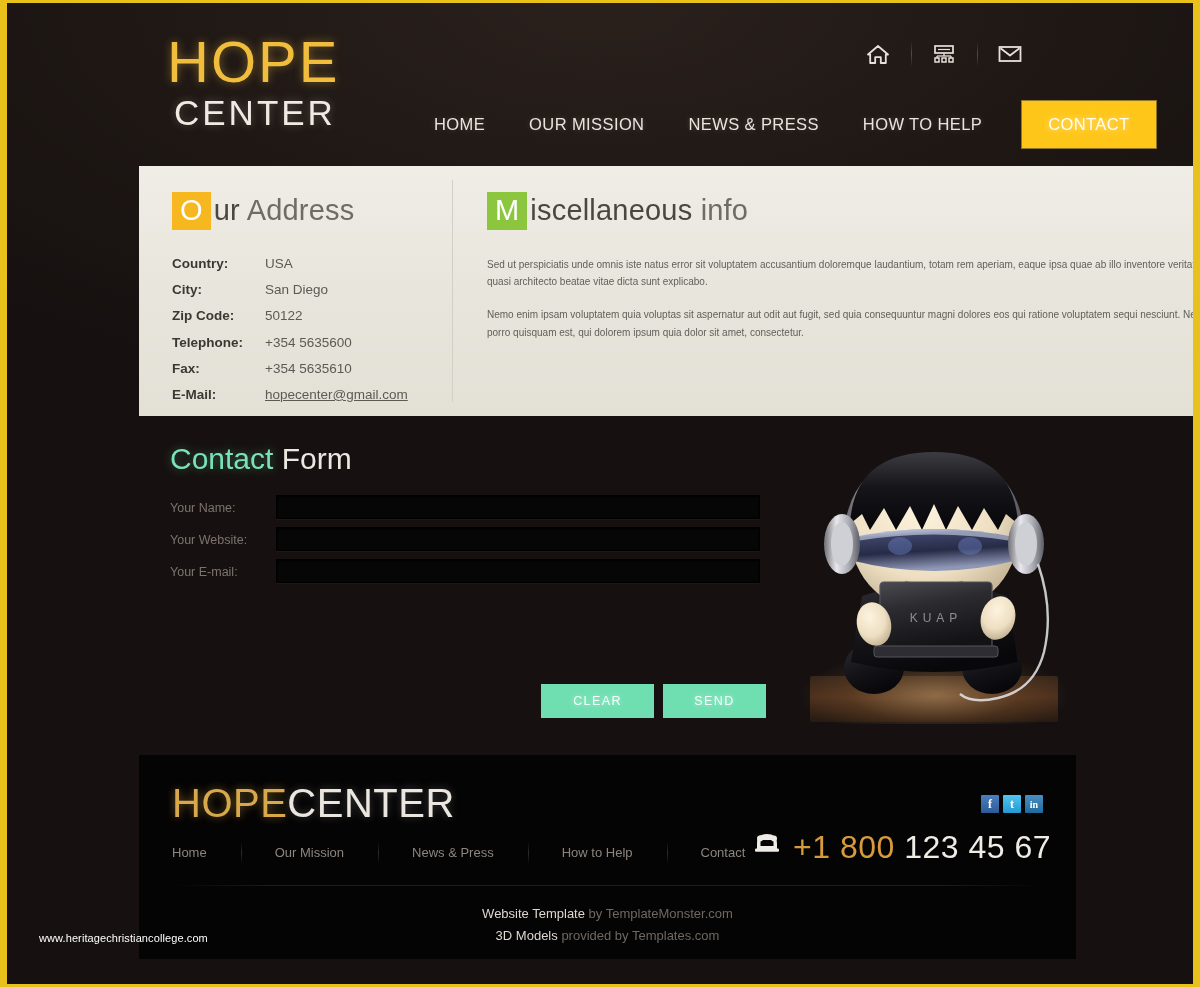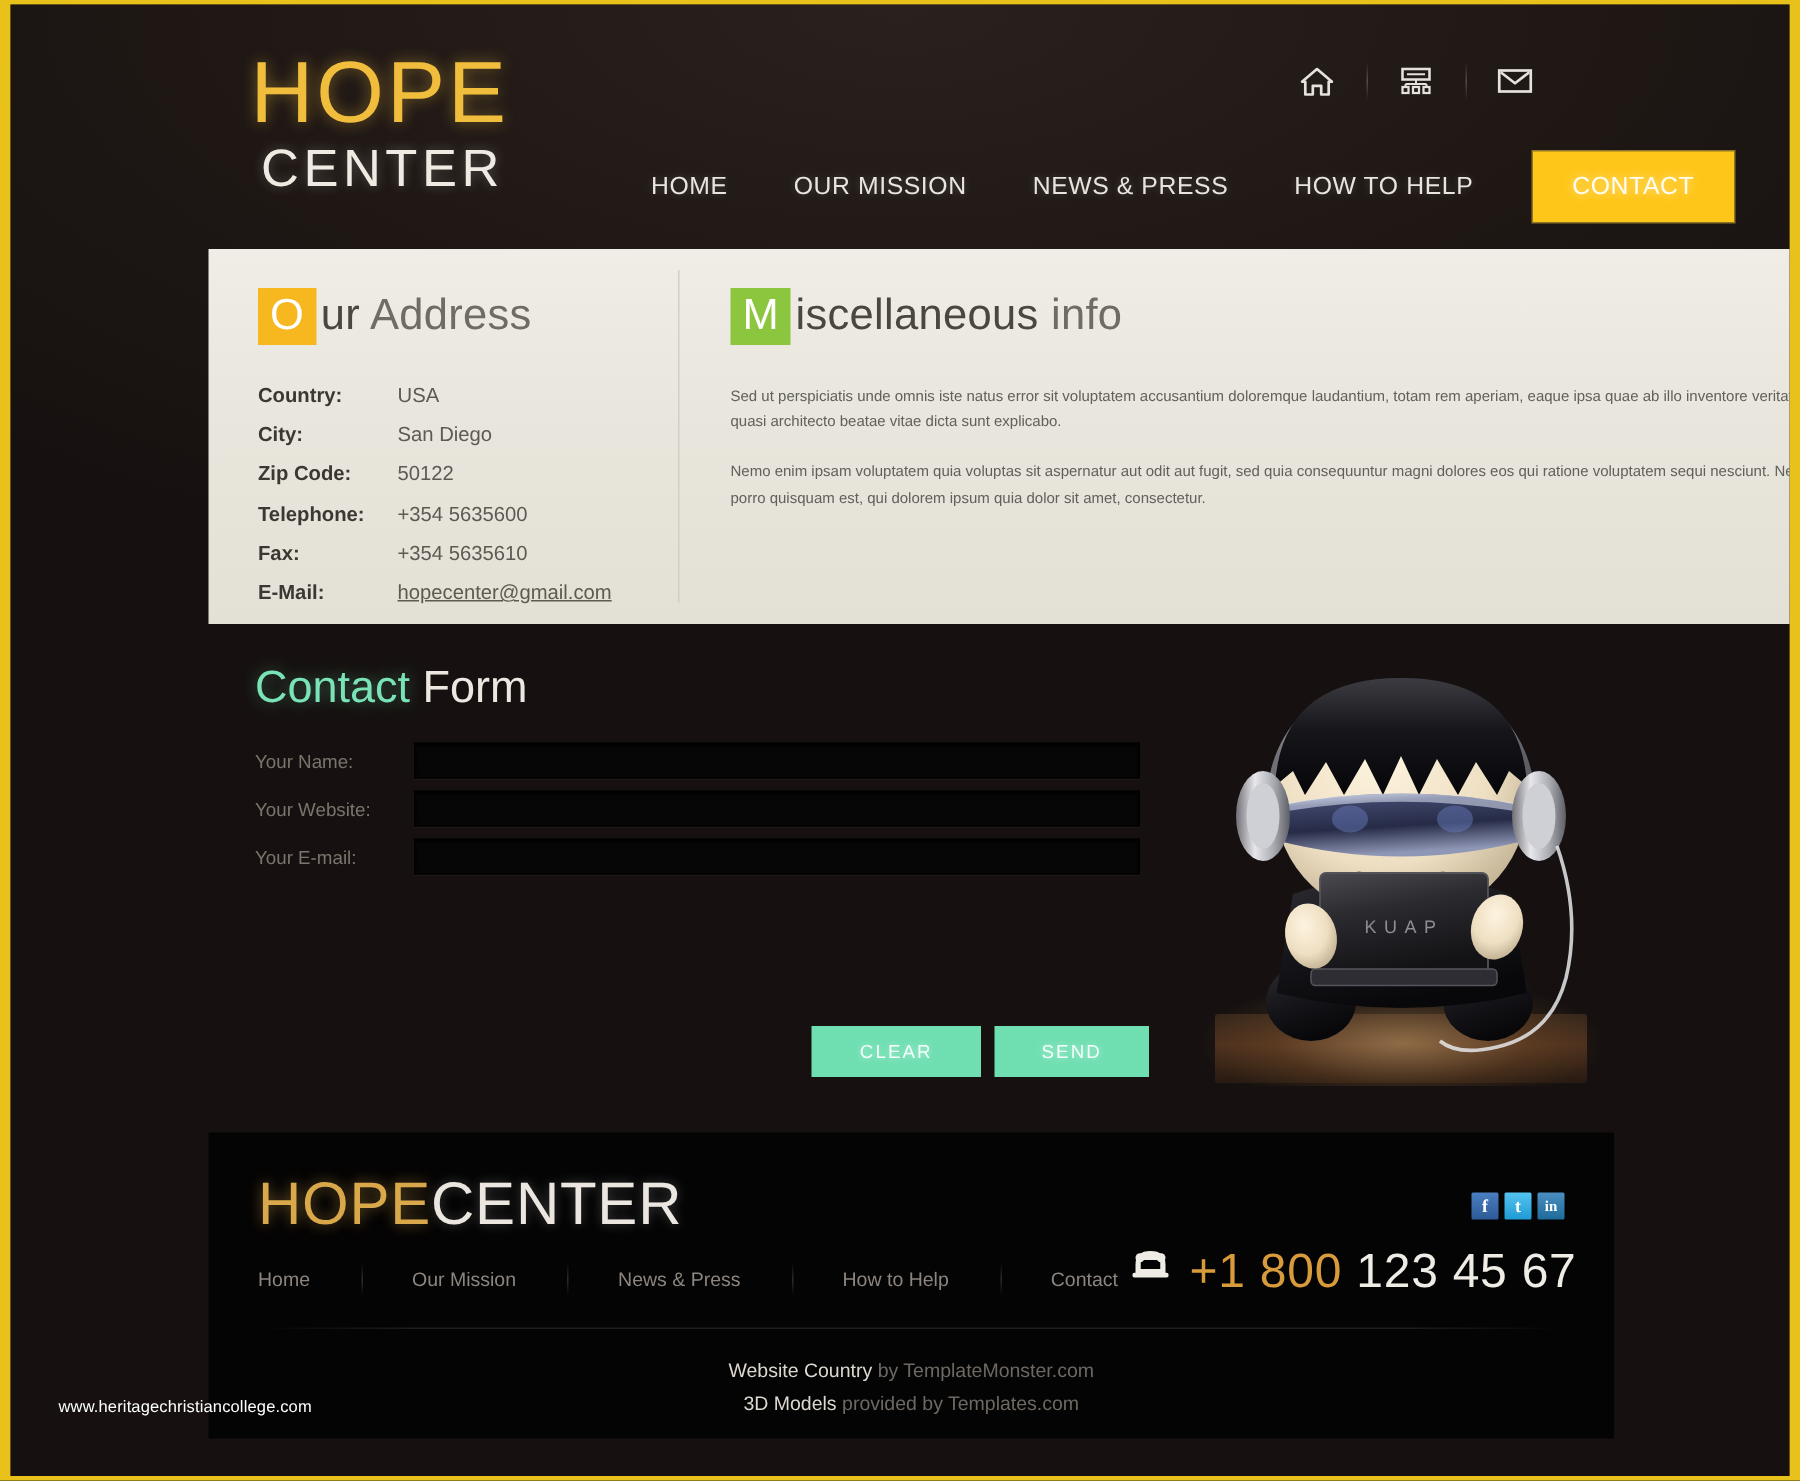--- a/index.html
+++ b/index.html
@@ -597,21 +597,21 @@
       <div class="phone-num">
         <span class="pn-1">+1 800</span>
         <span class="pn-2">123 45 67</span>
       </div>
     </div>
 
     <div class="footer-rule"></div>
 
     <div class="credits">
       <div>
-        <span class="cr-strong">Website Country</span>
+        <span class="cr-strong">Website Template</span>
         <span class="cr-dim">by TemplateMonster.com</span>
       </div>
       <div>
         <span class="cr-strong">3D Models</span>
         <span class="cr-dim">provided by Templates.com</span>
       </div>
     </div>
   </div>
 
   <div class="watermark">www.heritagechristiancollege.com</div>

